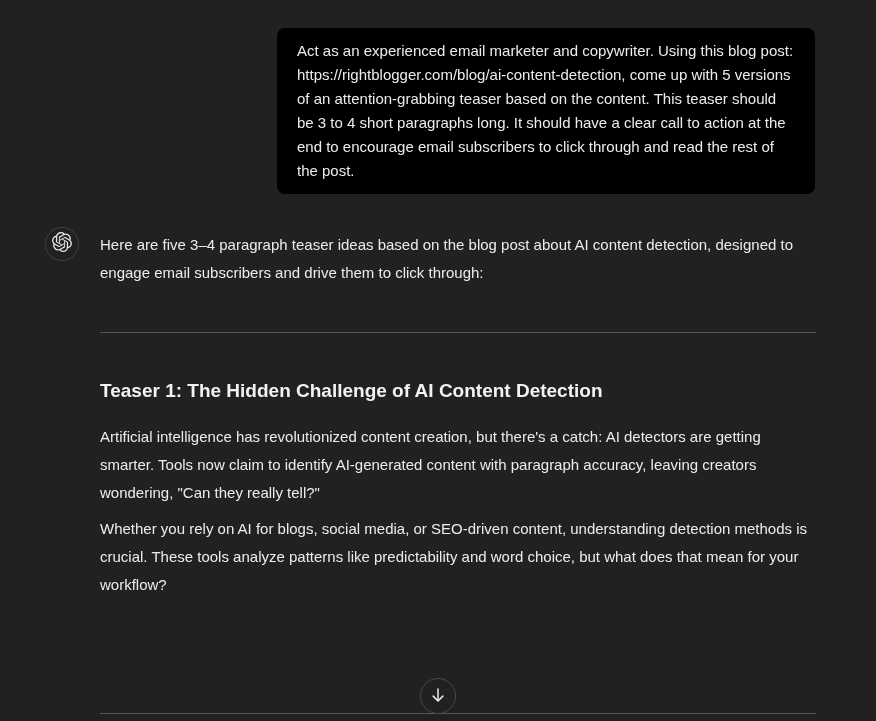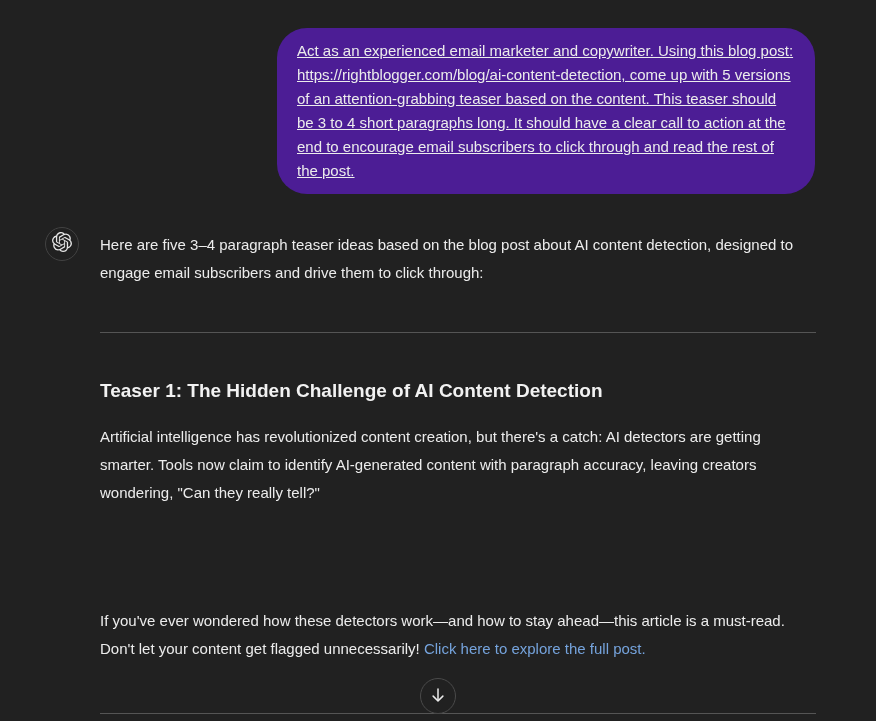--- a/index.html
+++ b/index.html
@@ -11,27 +11,26 @@
     background: #212121;
     overflow: hidden;
     font-family: "Liberation Sans", sans-serif;
     color: #ececec;
   }
   .user-bubble {
     position: absolute;
     top: 28px;
     right: 61px;
     width: 538px;
-    background: #4c1d95;
-    border-radius: 30px;
+    background: #000000;
+    border-radius: 8px;
     padding: 11px 20px;
     font-size: 15px;
     line-height: 24px;
     color: #ececec;
-    text-decoration: underline;
   }
   .avatar {
     position: absolute;
     left: 45px;
     top: 227px;
     width: 34px;
     height: 34px;
     border-radius: 50%;
     border: 1px solid #424242;
     display: flex;
@@ -117,22 +116,22 @@
   </div>
 
   <div class="assistant-intro">Here are five 3–4 paragraph teaser ideas based on the blog post about AI content detection, designed to engage email subscribers and drive them to click through:</div>
 
   <div class="divider divider-1"></div>
 
   <h3 class="teaser-heading">Teaser 1: The Hidden Challenge of AI Content Detection</h3>
 
   <p class="para para-1">Artificial intelligence has revolutionized content creation, but there's a catch: AI detectors are getting smarter. Tools now claim to identify AI-generated content with paragraph accuracy, leaving creators wondering, "Can they really tell?"</p>
 
+  <p class="para para-2">Whether you rely on AI for blogs, social media, or SEO-driven content, understanding detection methods is crucial. These tools analyze patterns like predictability and word choice, but what does that mean for your workflow?</p>
 
-  <p class="para para-3"><span>If you've ever wondered how these detectors work—and how to stay ahead—this article is a must-read. Don't let your content get flagged unnecessarily! </span><a class="link">Click here to explore the full post.</a></p>
 
   <div class="divider divider-2"></div>
 
   <button class="scroll-btn">
     <span>
       <svg viewBox="0 0 24 24" fill="none" stroke-width="2" stroke-linecap="round" stroke-linejoin="round" xmlns="http://www.w3.org/2000/svg">
         <path d="M12 4v15"></path>
         <path d="M5.5 13.5 12 20l6.5-6.5"></path>
       </svg>
     </span>

